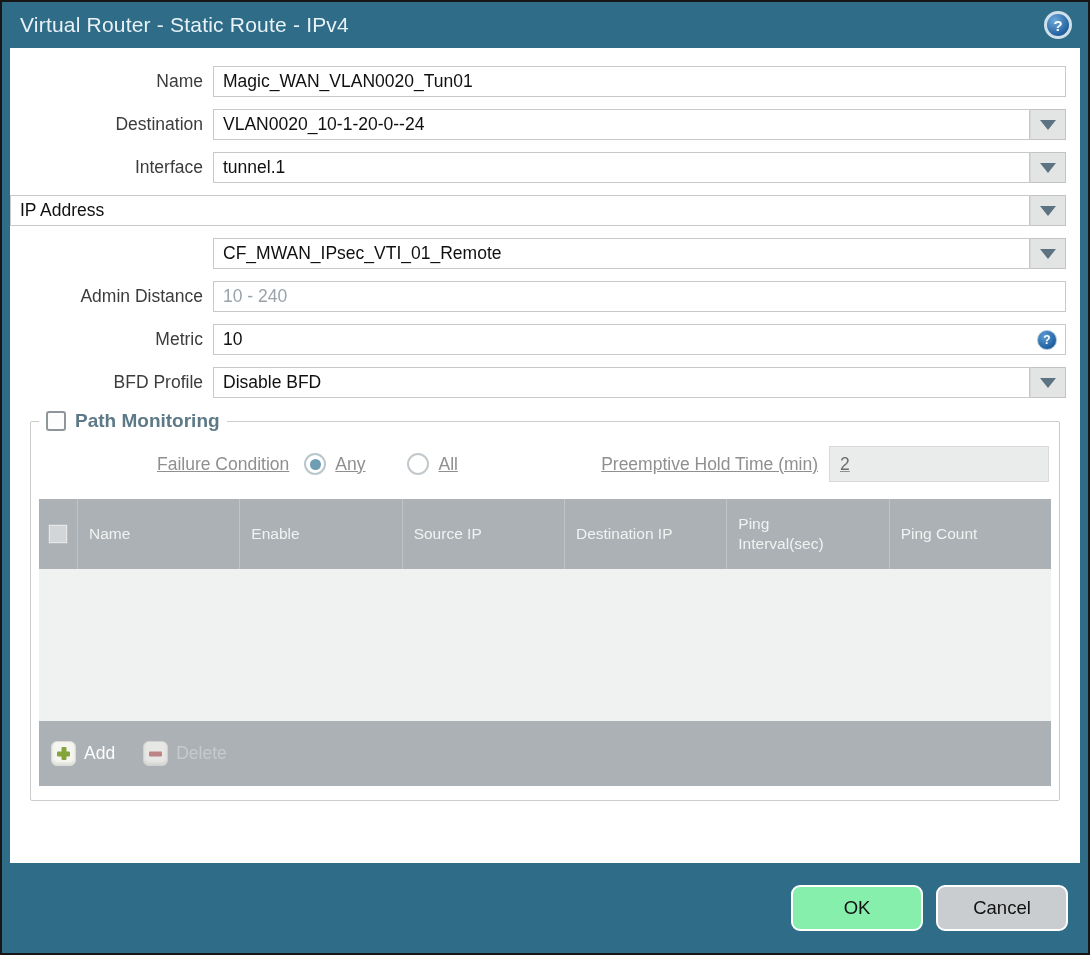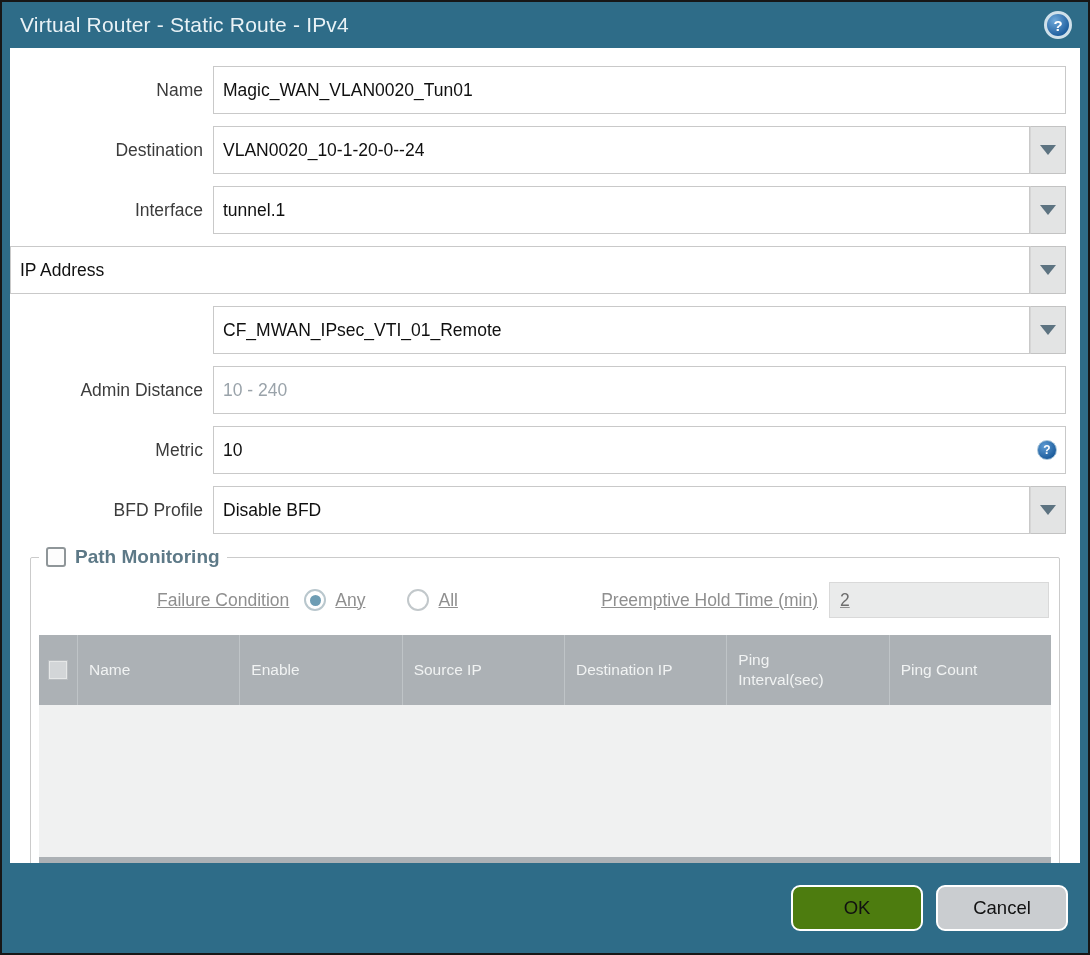--- a/index.html
+++ b/index.html
@@ -24,21 +24,21 @@
     font-size:15px; font-weight:bold; cursor:pointer;
   }
 
   
   .dialog-body { flex:1; margin:0 8px; background:#ffffff; padding-top:18px; overflow:hidden; }
 
   .form-row { display:flex; align-items:center; margin:0 14px 12px 0; }
   .form-label { width:203px; flex:none; text-align:right; padding-right:10px; font-size:17.5px; color:#3c3c3c; }
   .field { flex:1; display:flex; align-items:stretch; position:relative; min-width:0; }
   .text-input {
-    flex:1; min-width:0; height:48px; border:1px solid #c9c9c9; background:#fff;
+    flex:1; min-width:0; height:31px; border:1px solid #c9c9c9; background:#fff;
     padding:0 9px; font-size:17.5px; font-family:inherit; color:#101010; outline:none;
   }
   .text-input::placeholder { color:#9aa3aa; opacity:1; }
   .dd-btn {
     width:36px; flex:none; background:#e3e4e4;
     border:1px solid #c3c3c3; border-left:1px solid #d6d6d6;
     display:flex; align-items:center; justify-content:center; cursor:pointer;
   }
   .dd-arrow {
     width:0; height:0;
@@ -79,40 +79,40 @@
   .pm-table { display:flex; flex-direction:column; }
   .pm-header { display:flex; background:#acb1b5; height:70px; }
   .pm-header .cell {
     flex:1; display:flex; align-items:center; padding:0 11px;
     color:#f1f3f3; font-size:15.5px; border-left:1px solid #bfc4c7; line-height:1.3;
   }
   .pm-header .cell.cb { flex:none; width:38px; padding:0; justify-content:center; border-left:none; }
   .hdr-checkbox { width:18px; height:18px; background:#d3d6d8; border:1px solid #e6e8e8; outline:1px solid #b9bdc0; cursor:pointer; }
   .pm-header .cell.ping span { display:inline-block; max-width:92px; }
   .pm-body { height:152px; background:#f0f1f1; }
-  .pm-footer { height:37px; background:#acb1b5; display:flex; align-items:center; gap:28px; padding-left:12px; }
+  .pm-footer { height:65px; background:#acb1b5; display:flex; align-items:center; gap:28px; padding-left:12px; }
   .tbl-btn { display:flex; align-items:center; gap:8px; font-size:17.5px; color:#fdfdfd; cursor:pointer; }
   .tbl-btn .ic {
     width:25px; height:25px; border-radius:6px; background:#f6f6f1; border:1px solid #dadbd3;
     position:relative; box-shadow:inset 0 -2px 3px rgba(0,0,0,.1);
   }
   .ic-plus::before { content:""; position:absolute; left:50%; top:5px; bottom:5px; width:5px; transform:translateX(-50%); background:#85a43b; border-radius:1px; }
   .ic-plus::after  { content:""; position:absolute; top:50%; left:5px; right:5px; height:5px; transform:translateY(-50%); background:#85a43b; border-radius:1px; }
   .ic-minus { opacity:.8; }
   .ic-minus::after { content:""; position:absolute; top:50%; left:5px; right:5px; height:5px; transform:translateY(-50%); background:#c27a7a; border-radius:1px; }
   .tbl-btn.disabled { color:#c6cacd; }
 
   
   .dialog-footer { height:90px; flex:none; display:flex; align-items:center; justify-content:flex-end; gap:13px; padding-right:20px; }
   .btn {
     height:46px; min-width:132px; border-radius:9px; border:2px solid #ffffff;
     font-size:18.5px; font-family:inherit; color:#111;
     display:flex; align-items:center; justify-content:center; cursor:pointer; padding:0 20px;
   }
-  .btn-ok { background:#4d7c0f; }
+  .btn-ok { background:#86efac; }
   .btn-cancel { background:#cacdd0; }
 </style>
 </head>
 <body>
 
 <div class="window">
 
   <div class="titlebar">
     <div class="title">Virtual Router - Static Route - IPv4</div>
     <div class="help-btn">?</div>

